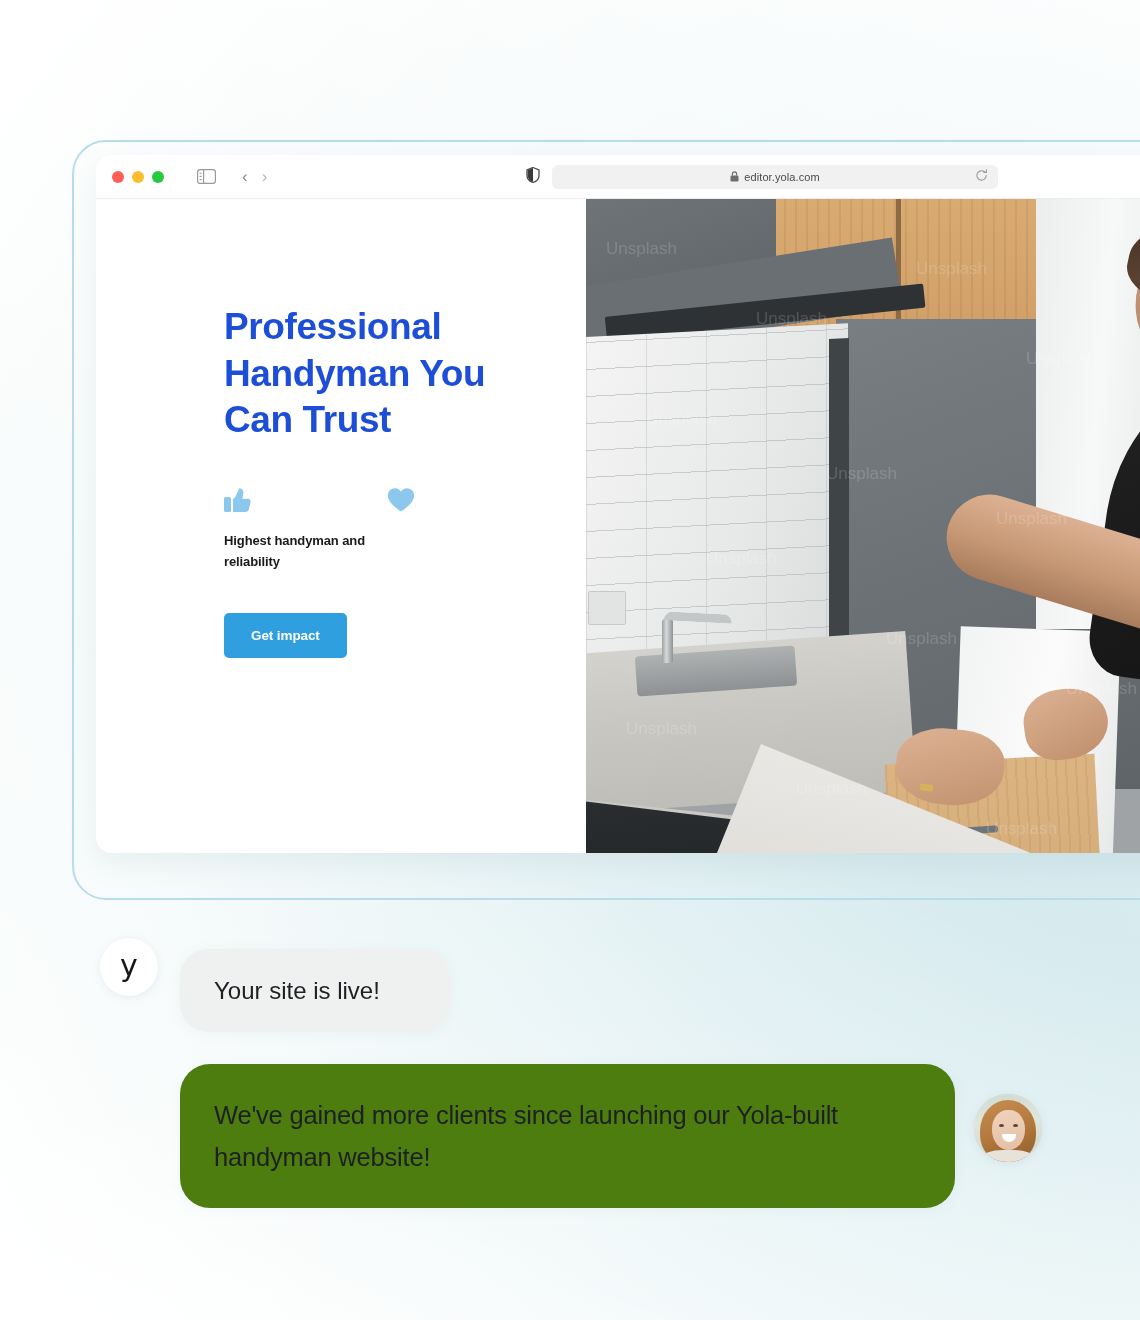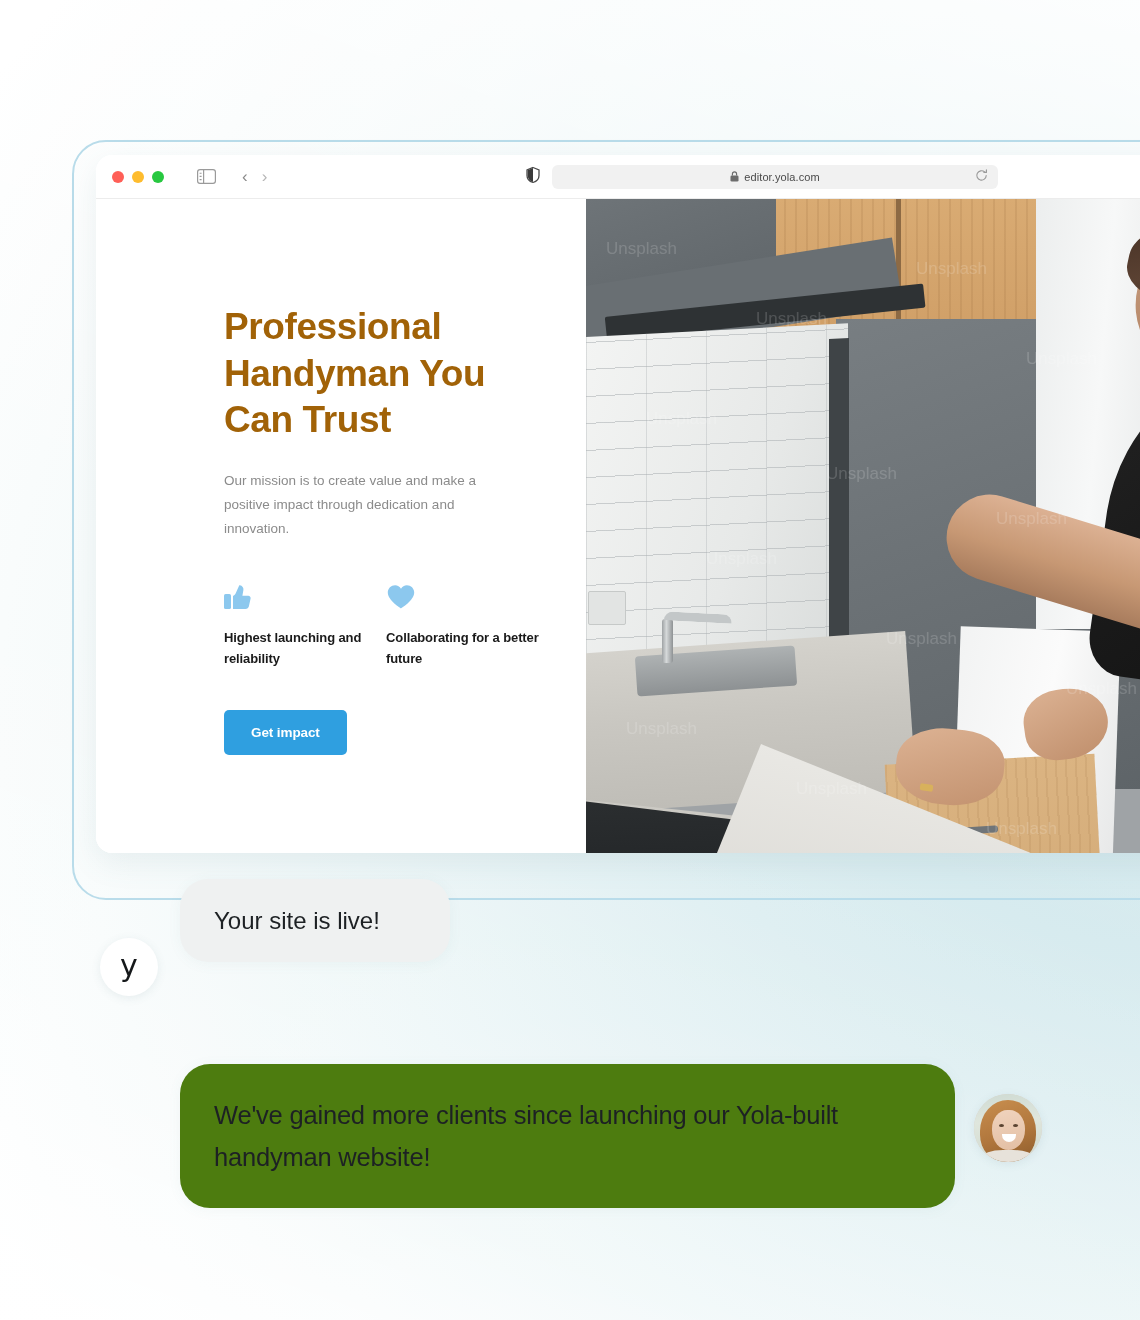--- a/index.html
+++ b/index.html
@@ -134,21 +134,21 @@
     width: 490px;
     flex: none;
     background: #ffffff;
     padding: 105px 0 0 128px;
   }
 
   #hero-title {
     font-size: 37px;
     line-height: 1.26;
     font-weight: 700;
-    color: #a16207;
+    color: #1d4ed8;
     letter-spacing: -0.4px;
     width: 290px;
   }
 
   #hero-subtitle {
     margin-top: 25px;
     font-size: 13.5px;
     line-height: 1.78;
     color: #8b8b8b;
     width: 280px;
@@ -401,21 +401,21 @@
     font-size: 30px;
     font-weight: 500;
     color: #15181a;
     line-height: 1;
     margin-top: -3px;
     font-family: "DejaVu Sans", sans-serif;
   }
 
   #chat-bubble-1 {
     position: absolute;
-    left: 180px; top: 879px;
+    left: 180px; top: 949px;
     width: 270px;
     padding: 26px 34px;
     background: #eff1f1;
     border-radius: 28px;
     box-shadow: 0 2px 14px rgba(90,130,140,0.06);
   }
   #chat-bubble-1-text {
     font-size: 24px;
     color: #1d2124;
     line-height: 1.3;
@@ -529,41 +529,39 @@
           <path d="M11.4 0.9 V3.4 H8.9" stroke="#9a9a9a" stroke-width="1.15" fill="none" stroke-linecap="round" stroke-linejoin="round"></path>
         </svg>
       </span>
     </div>
   </div>
 
   <div id="site-content">
 
     <div id="hero-left">
       <h1 id="hero-title">Professional Handyman You Can Trust</h1>
-      <p id="hero-subtitle">Our mission is to create value and make a positive impact through dedication and innovation.</p>
 
       <div id="hero-features">
 
         <div class="feature-item">
           <div class="feature-icon">
             <svg width="30" height="28" viewBox="0 0 30 28" fill="none">
               <rect x="0" y="11" width="7" height="15" rx="1.6" fill="#8cc8ee"></rect>
               <path d="M9 26 H21.5 C23.2 26 24.6 24.9 24.9 23.3 L26.6 15.6 C26.9 14.1 25.8 12.7 24.3 12.7 H18.4 L19.4 7.1 C19.8 4.8 18.2 2.6 15.9 2.3 L15.3 2.2 L11.6 10.6 C11.3 11.3 10.8 11.9 10.1 12.3 L9 12.9 Z" fill="#8cc8ee"></path>
             </svg>
           </div>
-          <div class="feature-label">Highest launching and reliability</div>
+          <div class="feature-label">Highest handyman and reliability</div>
         </div>
 
         <div class="feature-item">
           <div class="feature-icon">
             <svg width="30" height="28" viewBox="0 0 30 28" fill="none">
               <path d="M15 25.5 C15 25.5 1.8 17.6 1.8 9.6 C1.8 5.4 5.1 2.3 9.1 2.3 C11.6 2.3 13.8 3.7 15 5.7 C16.2 3.7 18.4 2.3 20.9 2.3 C24.9 2.3 28.2 5.4 28.2 9.6 C28.2 17.6 15 25.5 15 25.5 Z" fill="#8cc8ee"></path>
             </svg>
           </div>
-          <div class="feature-label">Collaborating for a better future</div>
         </div>
 
       </div>
 
       <button id="get-started-button">Get impact</button>
     </div>
 
     <div id="hero-photo">
       <div class="ph" id="photo-wood-upper"></div>
       <div class="ph" id="photo-wood-gap"></div>

